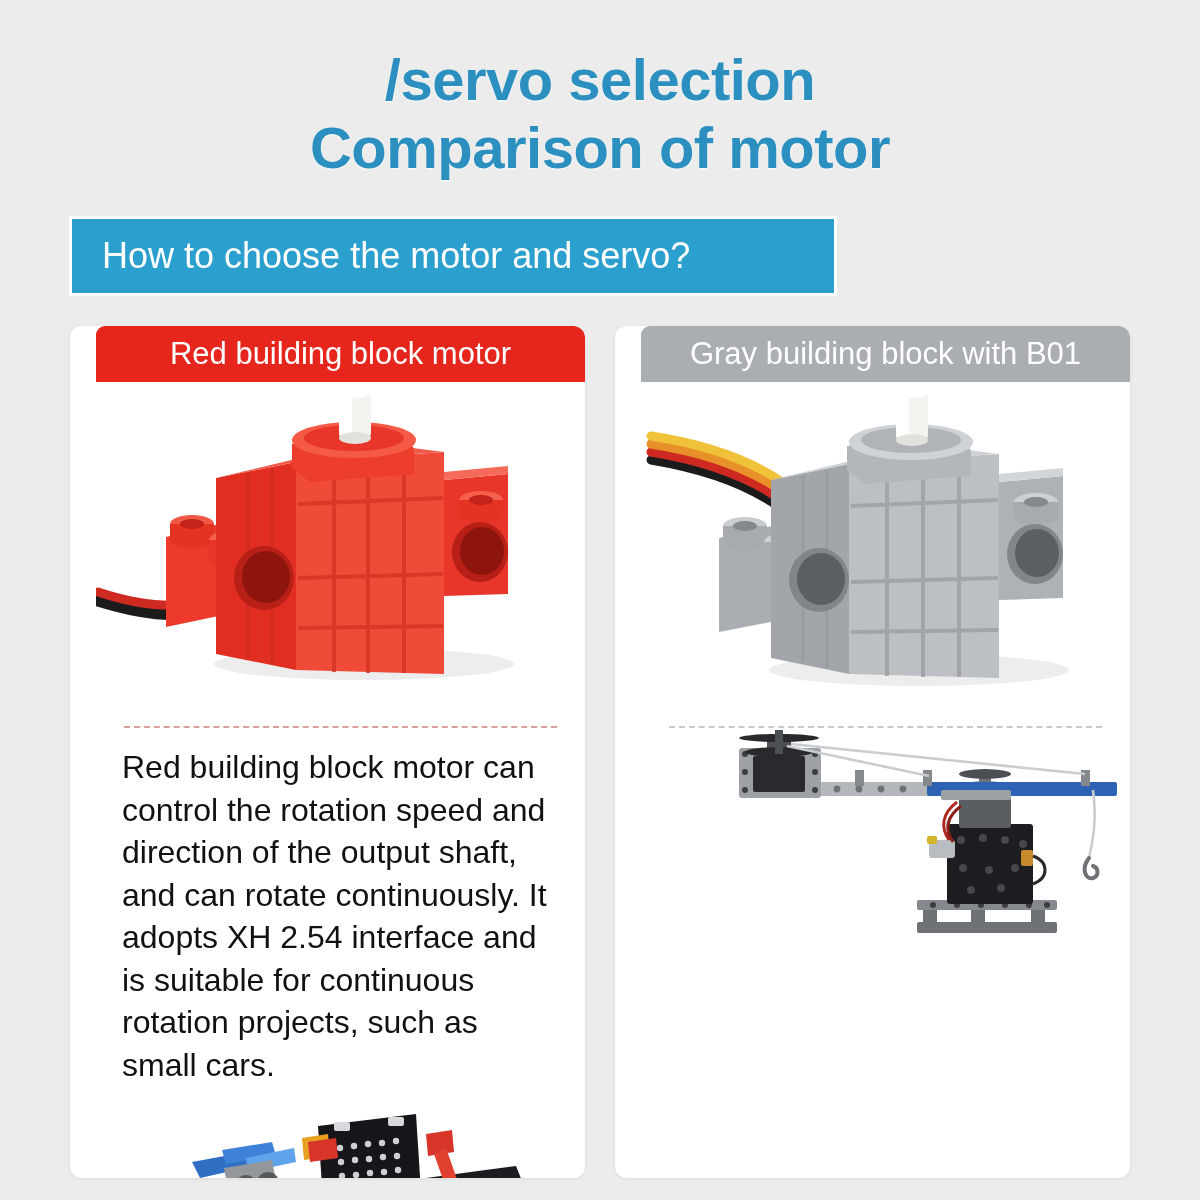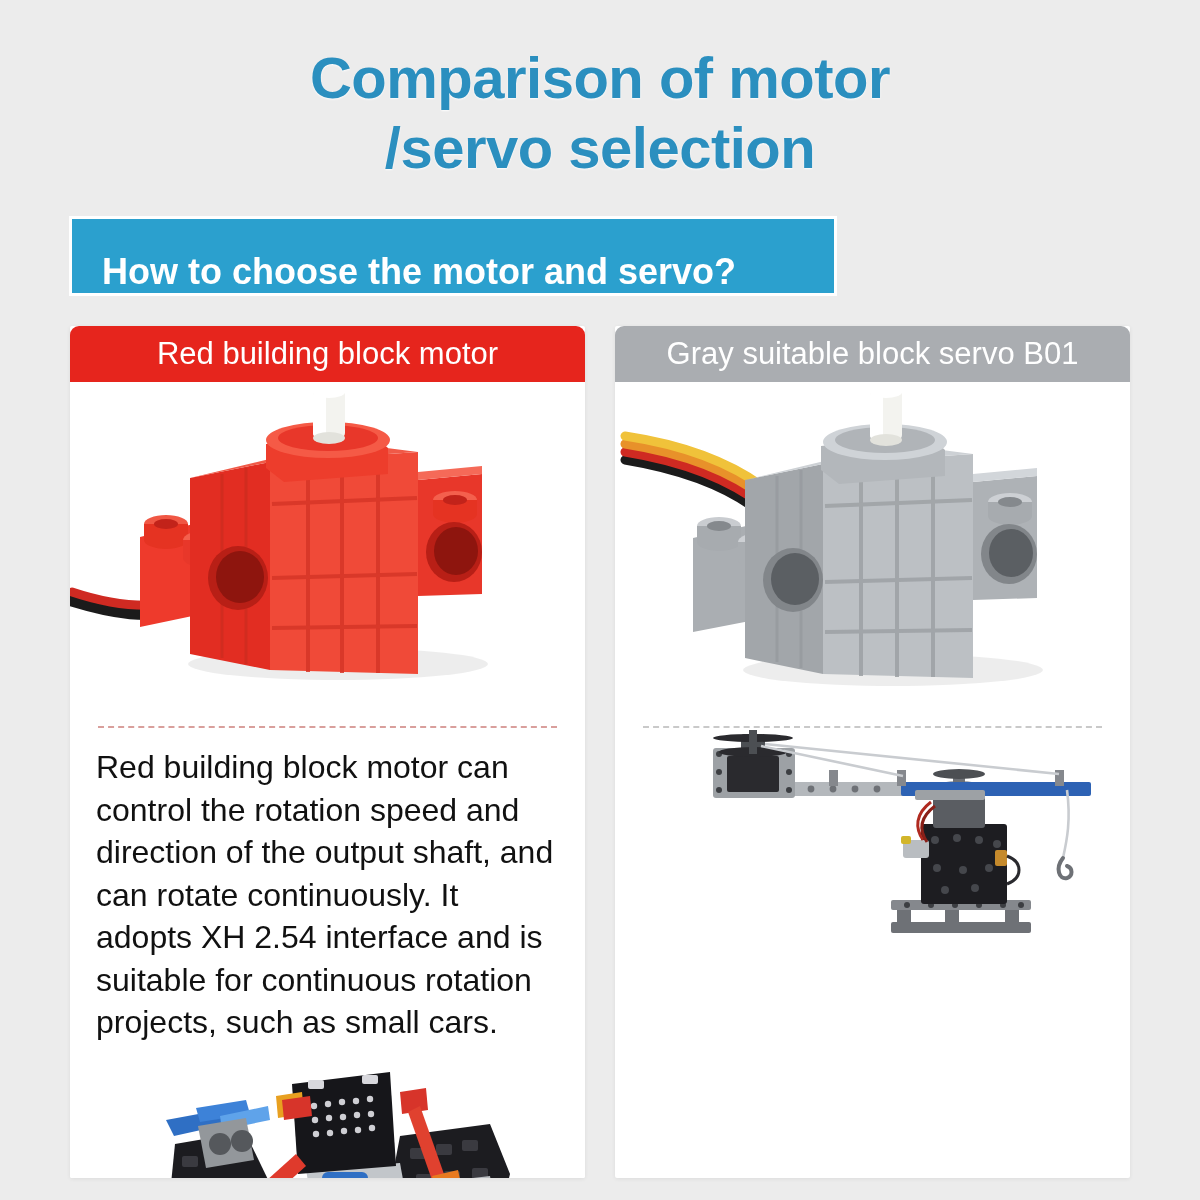--- a/index.html
+++ b/index.html
@@ -42,44 +42,44 @@
     background: #2ba0ce;
     box-shadow: 0 0 0 3px #ffffff;
   }
   .subtitle-banner .subtitle-text {
     position: absolute;
     left: 30px;
     top: 50%;
     transform: translateY(-50%);
     color: #ffffff;
     font-size: 36px;
-    font-weight: bold;
+    font-weight: normal;
     white-space: nowrap;
-    margin-top: 16px;
   }
 
   
   .cards {
     position: absolute;
     left: 70px;
     top: 326px;
     width: 1060px;
     height: 852px;
     display: flex;
     gap: 30px;
   }
   .card {
     position: relative;
     width: 515px;
     background: #ffffff;
-    border-radius: 2px;
+    border-radius: 12px;
     box-shadow: 0 1px 4px rgba(0,0,0,0.07);
     display: flex;
     flex-direction: column;
     overflow: hidden;
+    padding-left: 26px;
   }
   .card-header {
     height: 56px;
     flex: 0 0 56px;
     display: flex;
     align-items: center;
     justify-content: center;
     color: #ffffff;
     font-size: 31px;
     white-space: nowrap;
@@ -120,22 +120,22 @@
     overflow: hidden;
   }
 
   
   .ph-svg { display:block; }
 </style>
 </head>
 <body>
 
 <div class="page-title">
+  <span class="tline tline2">/servo selection</span>
   <span class="tline">Comparison of motor</span>
-  <span class="tline tline2">/servo selection</span>
 </div>
 
 <div class="subtitle-banner">
   <span class="subtitle-text">How to choose the motor and servo?</span>
 </div>
 
 <div class="cards">
 
   <div class="card">
 
@@ -294,21 +294,21 @@
             <circle cx="394" cy="147" r="5"></circle>
           <circle cx="412" cy="145" r="5"></circle>
         </g>
       </svg>
     </div>
   </div>
 
   <div class="card">
 
     <div class="card-header gray">
-      <span>Gray suitable block servo B01</span>
+      <span>Gray building block with B01</span>
     </div>
 
     <div class="product-photo">
       <svg class="ph-svg" width="515" height="344" viewBox="0 0 515 344">
         <rect x="0" y="0" width="515" height="344" fill="#ffffff"></rect>
         <ellipse cx="278" cy="288" rx="150" ry="16" fill="#000" opacity="0.07"></ellipse>
 
         <path d="M 10 78 C 70 88 118 106 152 136" stroke="#1b1b1b" stroke-width="9" fill="none" stroke-linecap="round"></path>
         <path d="M 10 70 C 72 80 120 99 156 130" stroke="#cf2a22" stroke-width="9" fill="none" stroke-linecap="round"></path>
         <path d="M 10 62 C 74 72 124 92 160 124" stroke="#e8912a" stroke-width="9" fill="none" stroke-linecap="round"></path>

